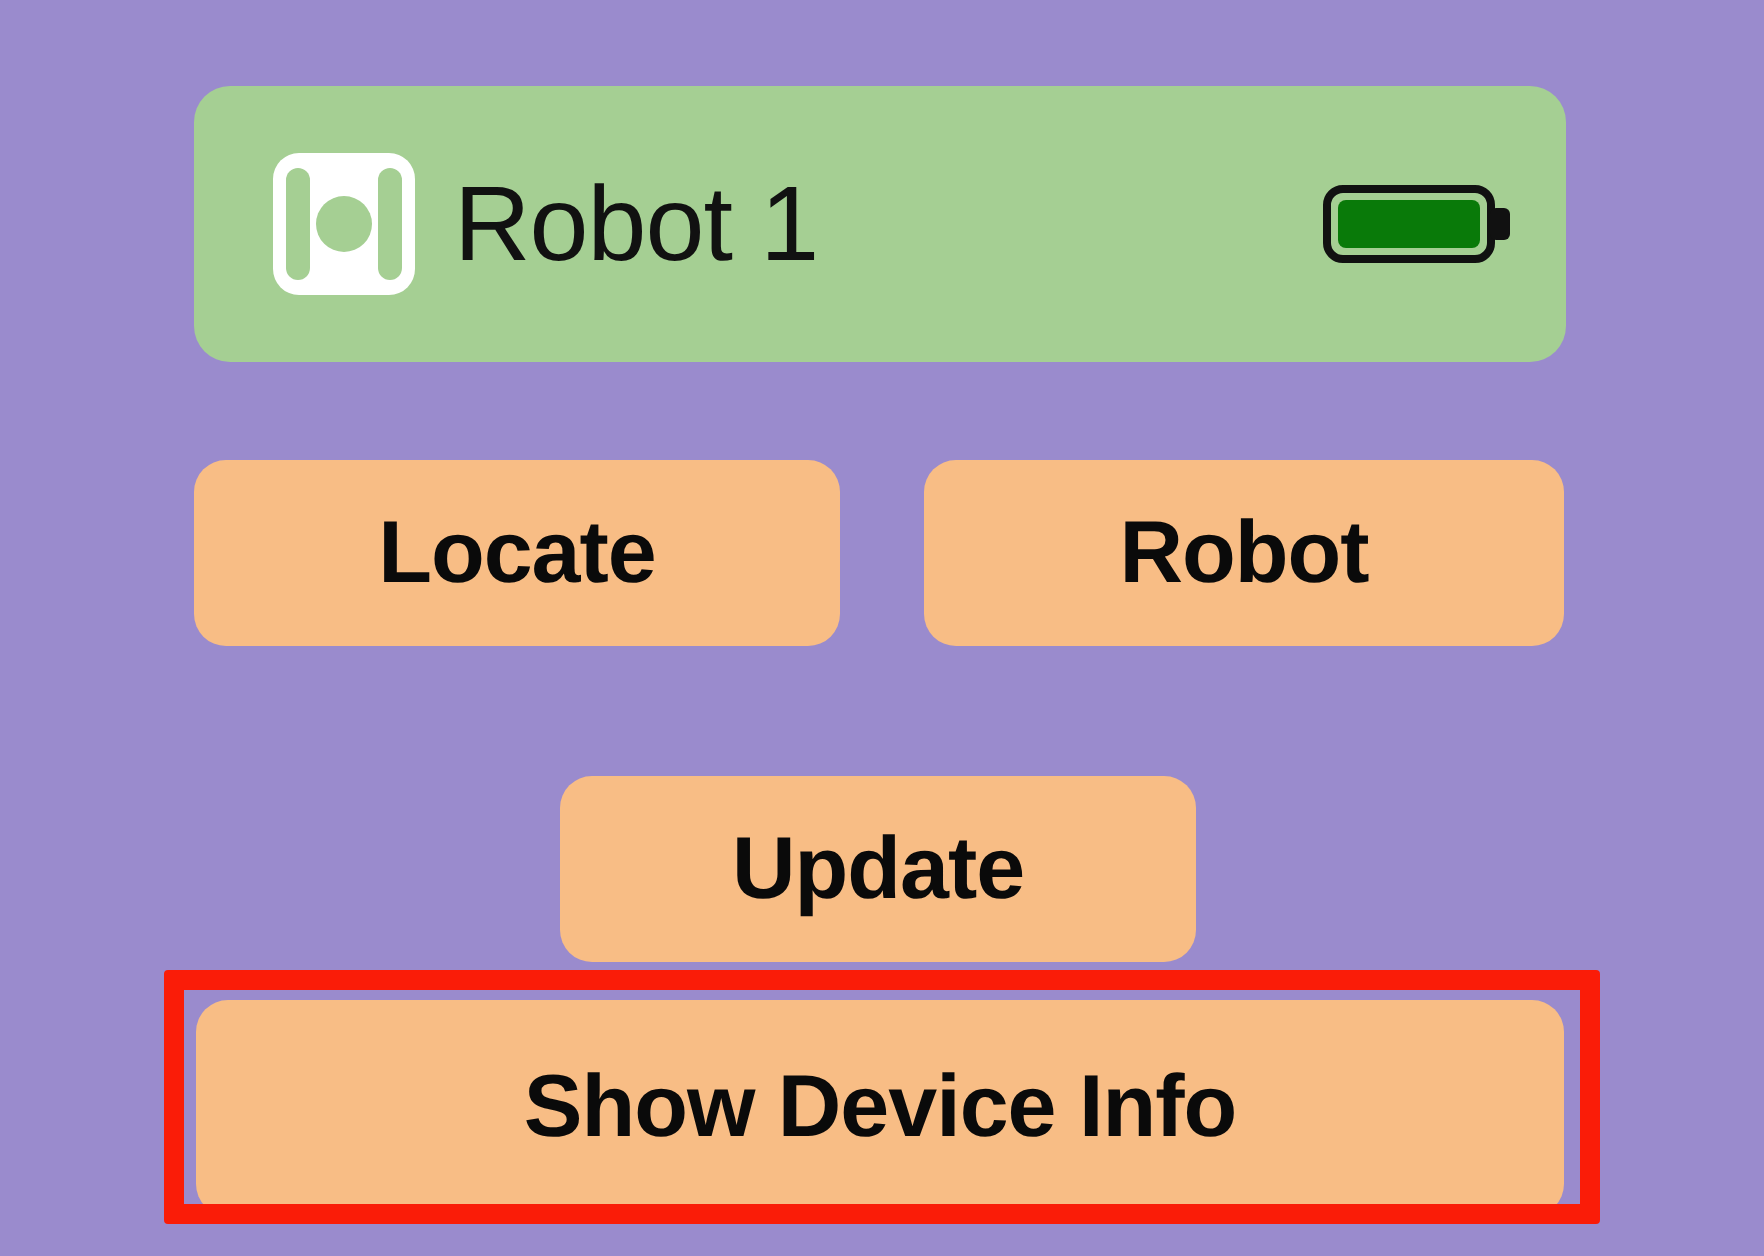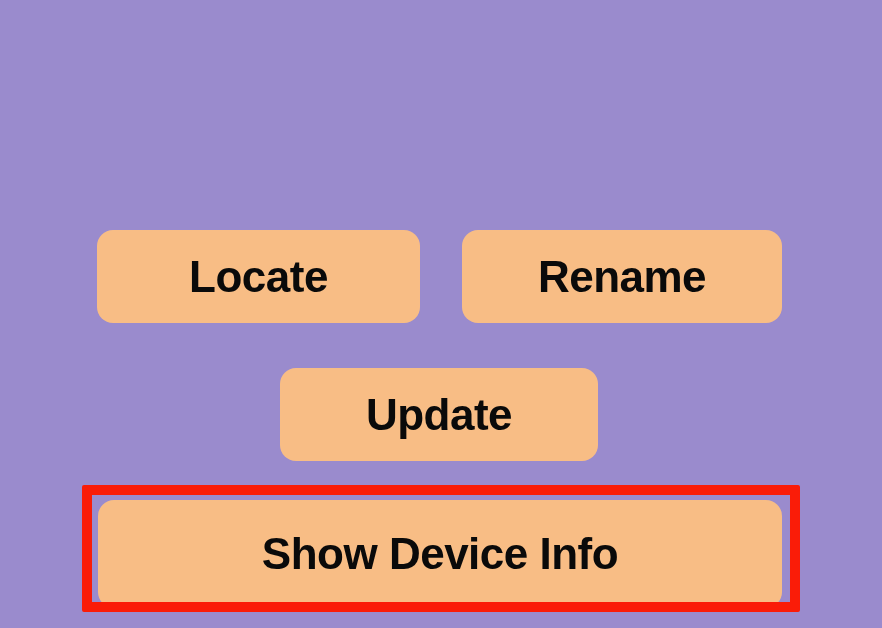--- a/index.html
+++ b/index.html
@@ -91,21 +91,21 @@
 
   .btn-rename {
     left: 462px;
     top: 230px;
     width: 320px;
     height: 93px;
   }
 
   .btn-update {
     left: 280px;
-    top: 368px;
+    top: 388px;
     width: 318px;
     height: 93px;
   }
 
   .btn-device-info {
     left: 98px;
     top: 500px;
     width: 684px;
     height: 108px;
   }
@@ -121,24 +121,46 @@
     border-radius: 2px;
     box-sizing: border-box;
     pointer-events: none;
   }
 </style>
 </head>
 <body>
 
 <div class="screen">
 
+  <div class="device-card">
+
+    <span class="robot-icon-wrap">
+      <svg class="robot-icon" viewBox="0 0 74 74" aria-hidden="true">
+        <rect x="1.5" y="1.5" width="71" height="71" rx="13" ry="13" fill="#ffffff"></rect>
+        <rect x="8" y="9" width="12" height="56" rx="6" ry="6" fill="#a5cf93"></rect>
+        <rect x="54" y="9" width="12" height="56" rx="6" ry="6" fill="#a5cf93"></rect>
+        <circle cx="37" cy="37" r="14" fill="#a5cf93"></circle>
+      </svg>
+    </span>
+
+    <span class="device-name">Robot 1</span>
+
+    <span class="battery-icon-wrap">
+      <svg class="battery-icon" viewBox="0 0 96 42" aria-hidden="true">
+        <rect x="2.5" y="3.5" width="82" height="35" rx="8" ry="8" fill="none" stroke="#111111" stroke-width="4"></rect>
+        <rect x="84" y="13" width="10" height="16" rx="3" ry="3" fill="#111111"></rect>
+        <rect x="8" y="9" width="71" height="24" rx="4" ry="4" fill="#097a09"></rect>
+      </svg>
+    </span>
+
+  </div>
 
   <button class="btn btn-locate">Locate</button>
 
-  <button class="btn btn-rename">Rename</button>
+  <button class="btn btn-rename">Robot</button>
 
   <button class="btn btn-update">Update</button>
 
   <button class="btn btn-device-info">Show Device Info</button>
 
   <div class="highlight-box"></div>
 
 </div>
 
 </body></html>

